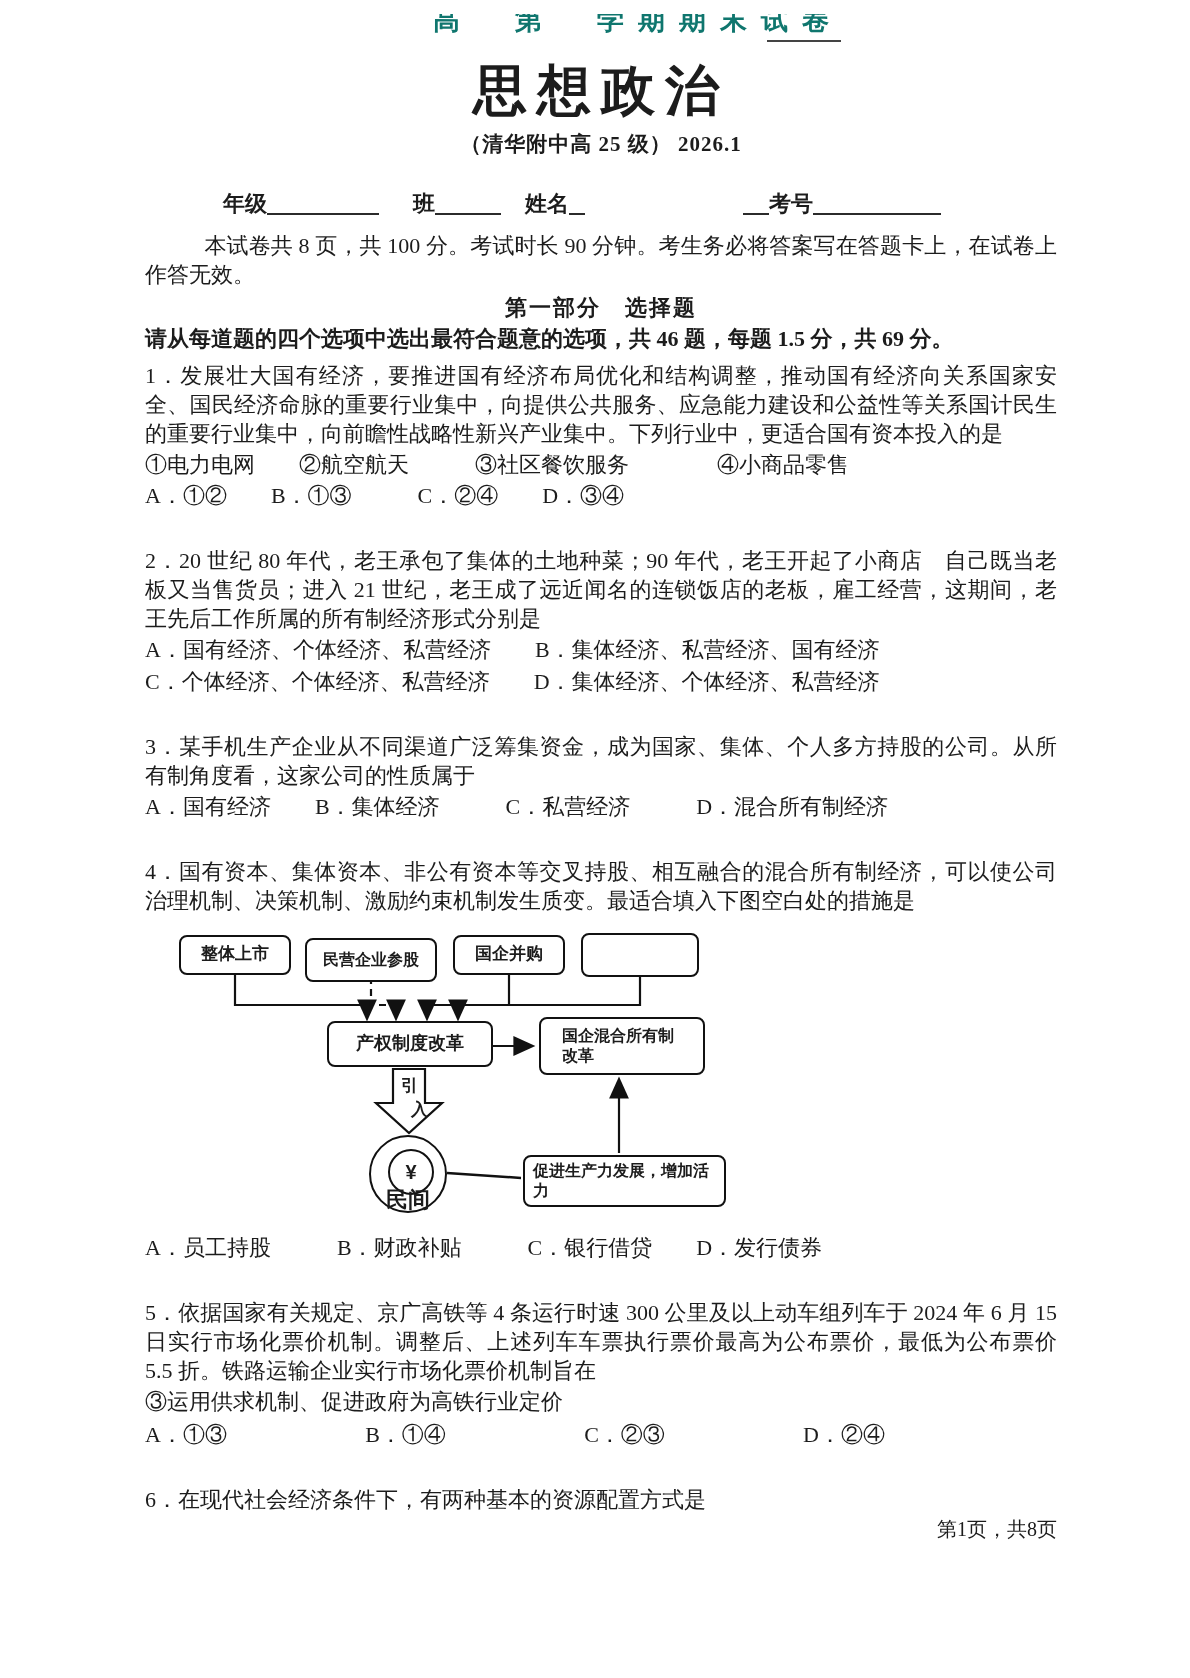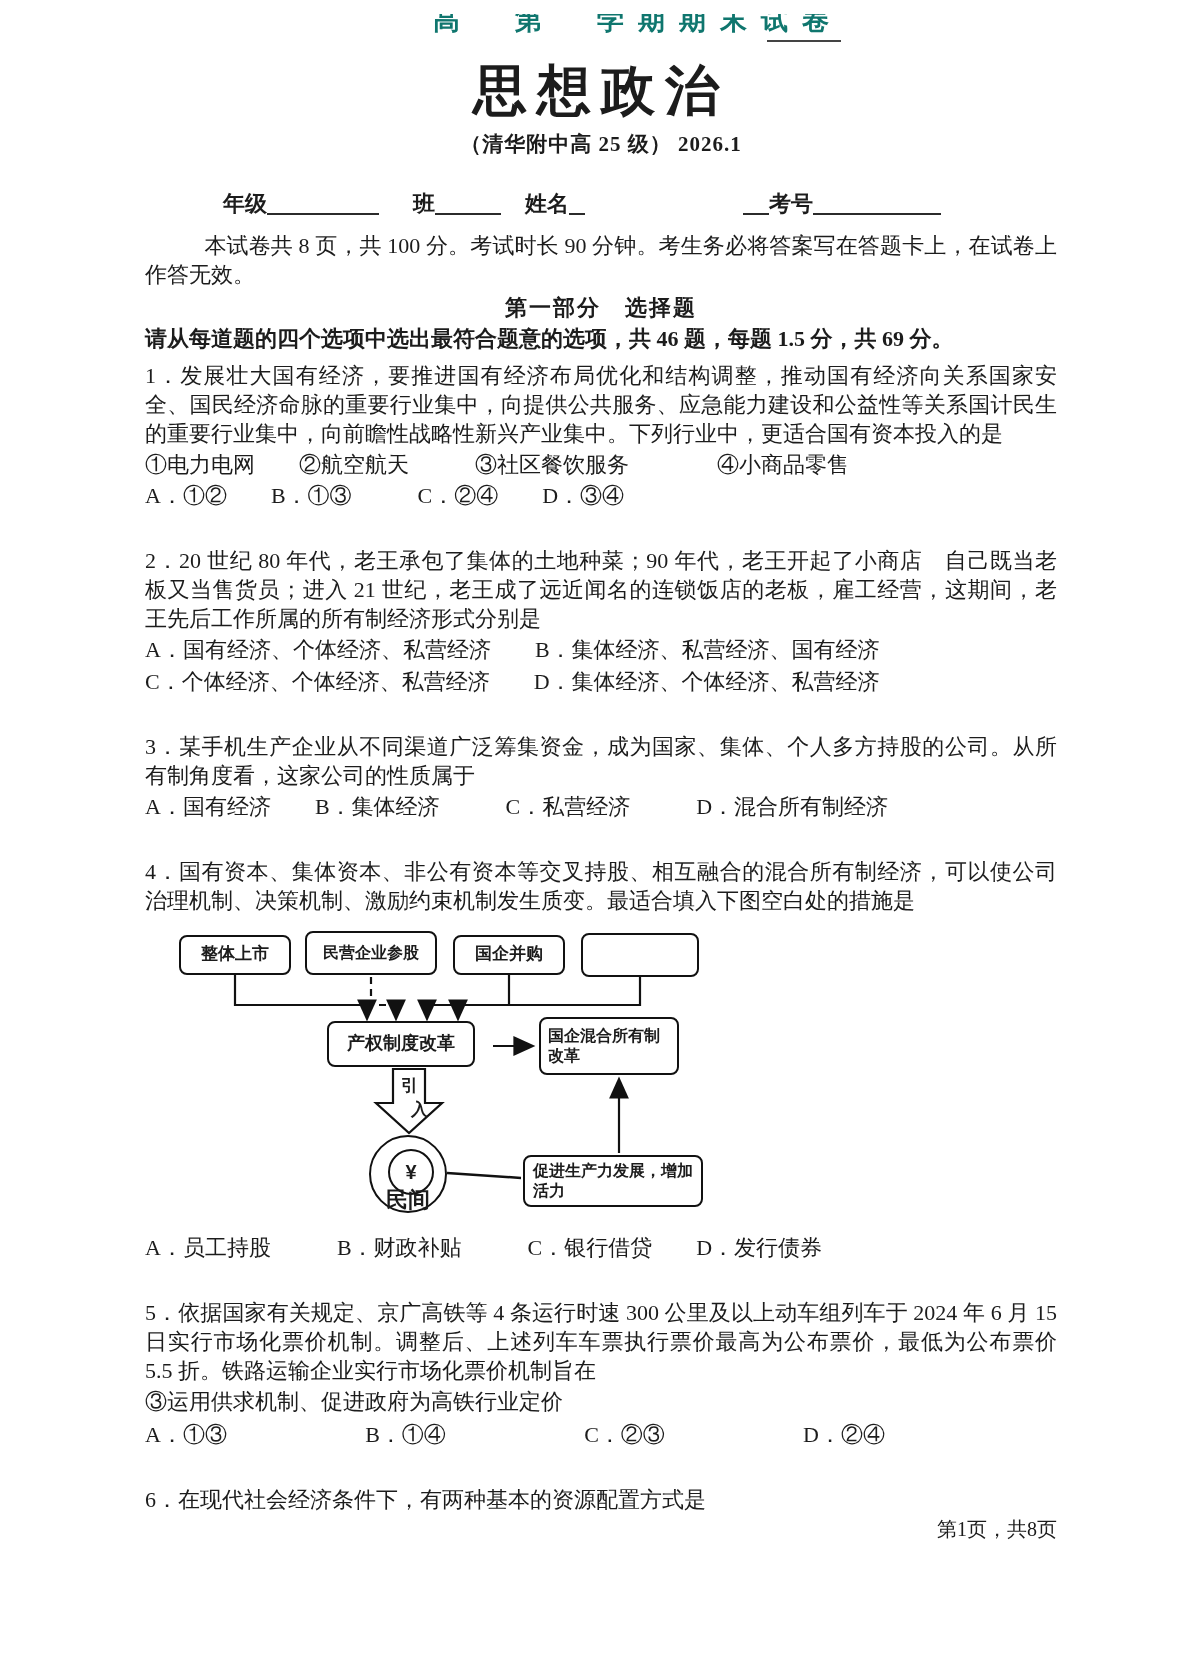--- a/index.html
+++ b/index.html
@@ -36,27 +36,27 @@
   .opt-spread{display:flex;justify-content:space-between;width:740px;margin-top:4px;}
   .items-spread{display:flex;justify-content:space-between;width:845px;margin-top:2px;}
   
   .diagram{position:relative;width:560px;height:302px;margin:12px 0 4px 26px;
         font-family:"Liberation Sans","DejaVu Sans",sans-serif;}
   .diagram svg{position:absolute;left:0;top:0;}
   .d-box{position:absolute;border:2.5px solid #111;border-radius:8px;background:#fff;
         display:flex;align-items:center;justify-content:center;font-weight:700;
         font-size:17px;box-sizing:border-box;z-index:1;}
   .d-b1{left:8px;top:8px;width:112px;height:40px;}
-  .d-b2{left:134px;top:4px;width:132px;height:44px;font-size:16px;}
+  .d-b2{left:134px;top:11px;width:132px;height:44px;font-size:16px;}
   .d-b3{left:282px;top:8px;width:112px;height:40px;}
   .d-b4{left:410px;top:6px;width:118px;height:44px;}
-  .d-reform{left:156px;top:94px;width:148px;height:46px;font-size:18px;}
-  .d-mixed{left:368px;top:90px;width:140px;height:58px;justify-content:flex-start;
-        text-align:left;padding:2px 7px;line-height:1.25;font-size:16px;}
-  .d-promote{left:352px;top:228px;width:180px;height:52px;justify-content:flex-start;
+  .d-reform{left:156px;top:94px;width:166px;height:46px;font-size:18px;}
+  .d-mixed{left:368px;top:90px;width:166px;height:58px;justify-content:flex-start;
+        text-align:left;padding:2px 21px;line-height:1.25;font-size:16px;}
+  .d-promote{left:352px;top:228px;width:203px;height:52px;justify-content:flex-start;
         text-align:left;padding:2px 8px;line-height:1.25;font-size:16px;font-family:Liberation Serif, serif;}
   .d-circle-outer{position:absolute;left:198px;top:208px;width:78px;height:78px;
         border:2.5px solid #111;border-radius:50%;background:#fff;z-index:1;box-sizing:border-box;}
   .d-circle-inner{position:absolute;left:217px;top:222px;width:42px;height:42px;
         border:2px solid #111;border-radius:50%;background:#fff;z-index:2;
         display:flex;align-items:center;justify-content:center;font-size:20px;font-weight:700;}
   .d-circle-label{position:absolute;left:198px;top:258px;width:78px;text-align:center;
         font-weight:700;font-size:22px;z-index:3;background:transparent;}
   .d-achar{position:absolute;z-index:2;font-weight:700;font-size:17px;}
   .d-a1{left:230px;top:148px;}

